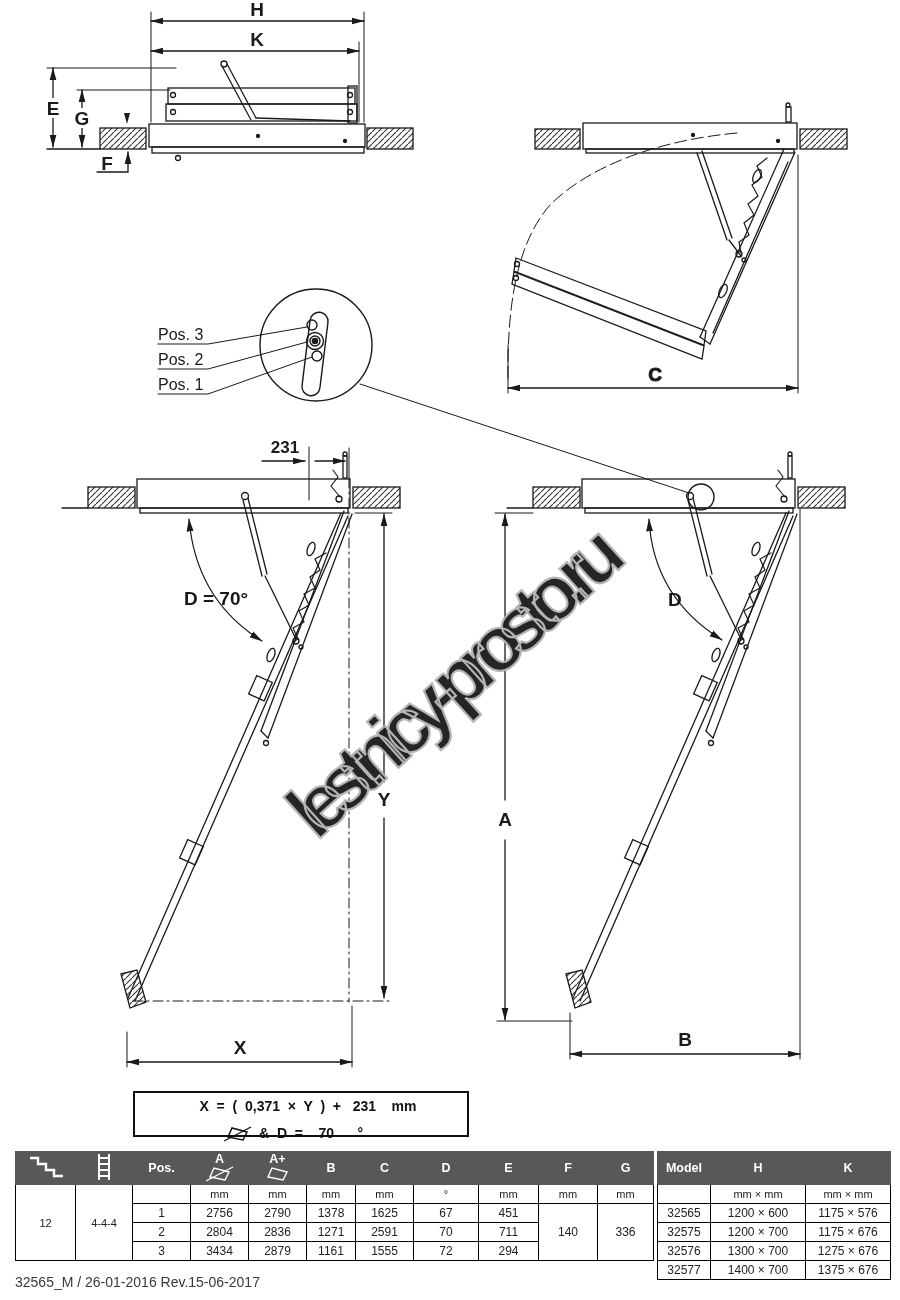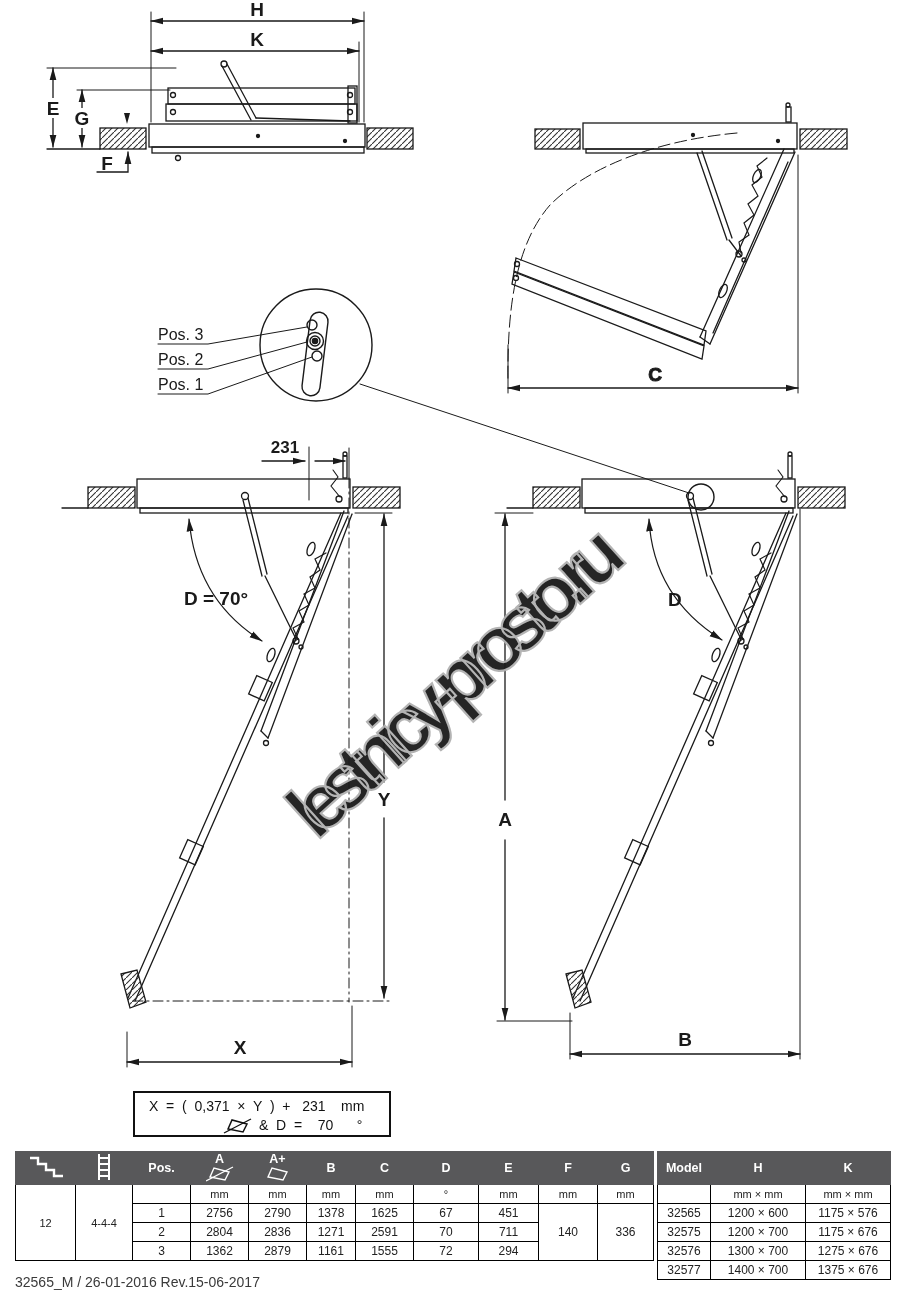--- a/index.html
+++ b/index.html
@@ -2,25 +2,25 @@
 <html><head>
 <meta charset="utf-8">
 <style>
   html,body{margin:0;padding:0;background:#fff;}
   .page{position:relative;width:900px;height:1300px;background:#ffffff;overflow:hidden;
         font-family:"Liberation Sans",sans-serif;}
   svg text{font-family:"Liberation Sans",sans-serif;fill:#1a1a1a;}
   .dimlab{font-size:19px;font-weight:bold;}
   .dimlab-s{font-size:17px;font-weight:bold;}
   .poslab{font-size:16px;font-weight:400;}
-  .formula{position:absolute;left:133px;top:1091px;width:258px;height:46px;
-           border:2px solid #111;box-sizing:border-box;font-weight:normal;font-size:14px;
-           color:#111;}
+  .formula{position:absolute;left:133px;top:1091px;width:336px;height:46px;
+           border:2px solid #111;box-sizing:border-box;font-weight:bold;font-size:14px;
+           color:#111;text-align:center;}
   .formula .l1{white-space:pre;margin:5px 0 0 14px;}
-  .formula .l2{white-space:pre;margin:2px 0 0 88px;display:flex;align-items:center;}
+  .formula .l2{white-space:pre;margin:10px 0 0 88px;display:flex;align-items:center;}
   .formula .l2 svg{margin-right:6px;}
   .tbl{position:absolute;border-collapse:collapse;table-layout:fixed;}
   .tbl td{border:1px solid #000;text-align:center;vertical-align:middle;padding:0;
           font-size:12px;color:#222;overflow:hidden;}
   .tbl tr.hdr td{background:#58585a;color:#fff;border:1px solid #58585a;
                  font-weight:bold;font-size:12.5px;height:32px;}
   .tbl tr.units td{height:18px;font-size:11px;}
   .tbl tr.data td{height:18px;}
   .hdricon{display:flex;flex-direction:column;align-items:center;justify-content:center;line-height:11px;}
   .footer{position:absolute;left:15px;top:1274px;font-size:14px;color:#3a3a3a;}
@@ -322,21 +322,21 @@
     <td>2</td>
     <td>2804</td>
     <td>2836</td>
     <td>1271</td>
     <td>2591</td>
     <td>70</td>
     <td>711</td>
   </tr>
   <tr class="data">
     <td>3</td>
-    <td>1362</td>
+    <td>3434</td>
     <td>2879</td>
     <td>1161</td>
     <td>1555</td>
     <td>72</td>
     <td>294</td>
   </tr>
 </tbody>
     </table>
 
 <table class="tbl" style="left:657px;top:1151px;width:233px">

